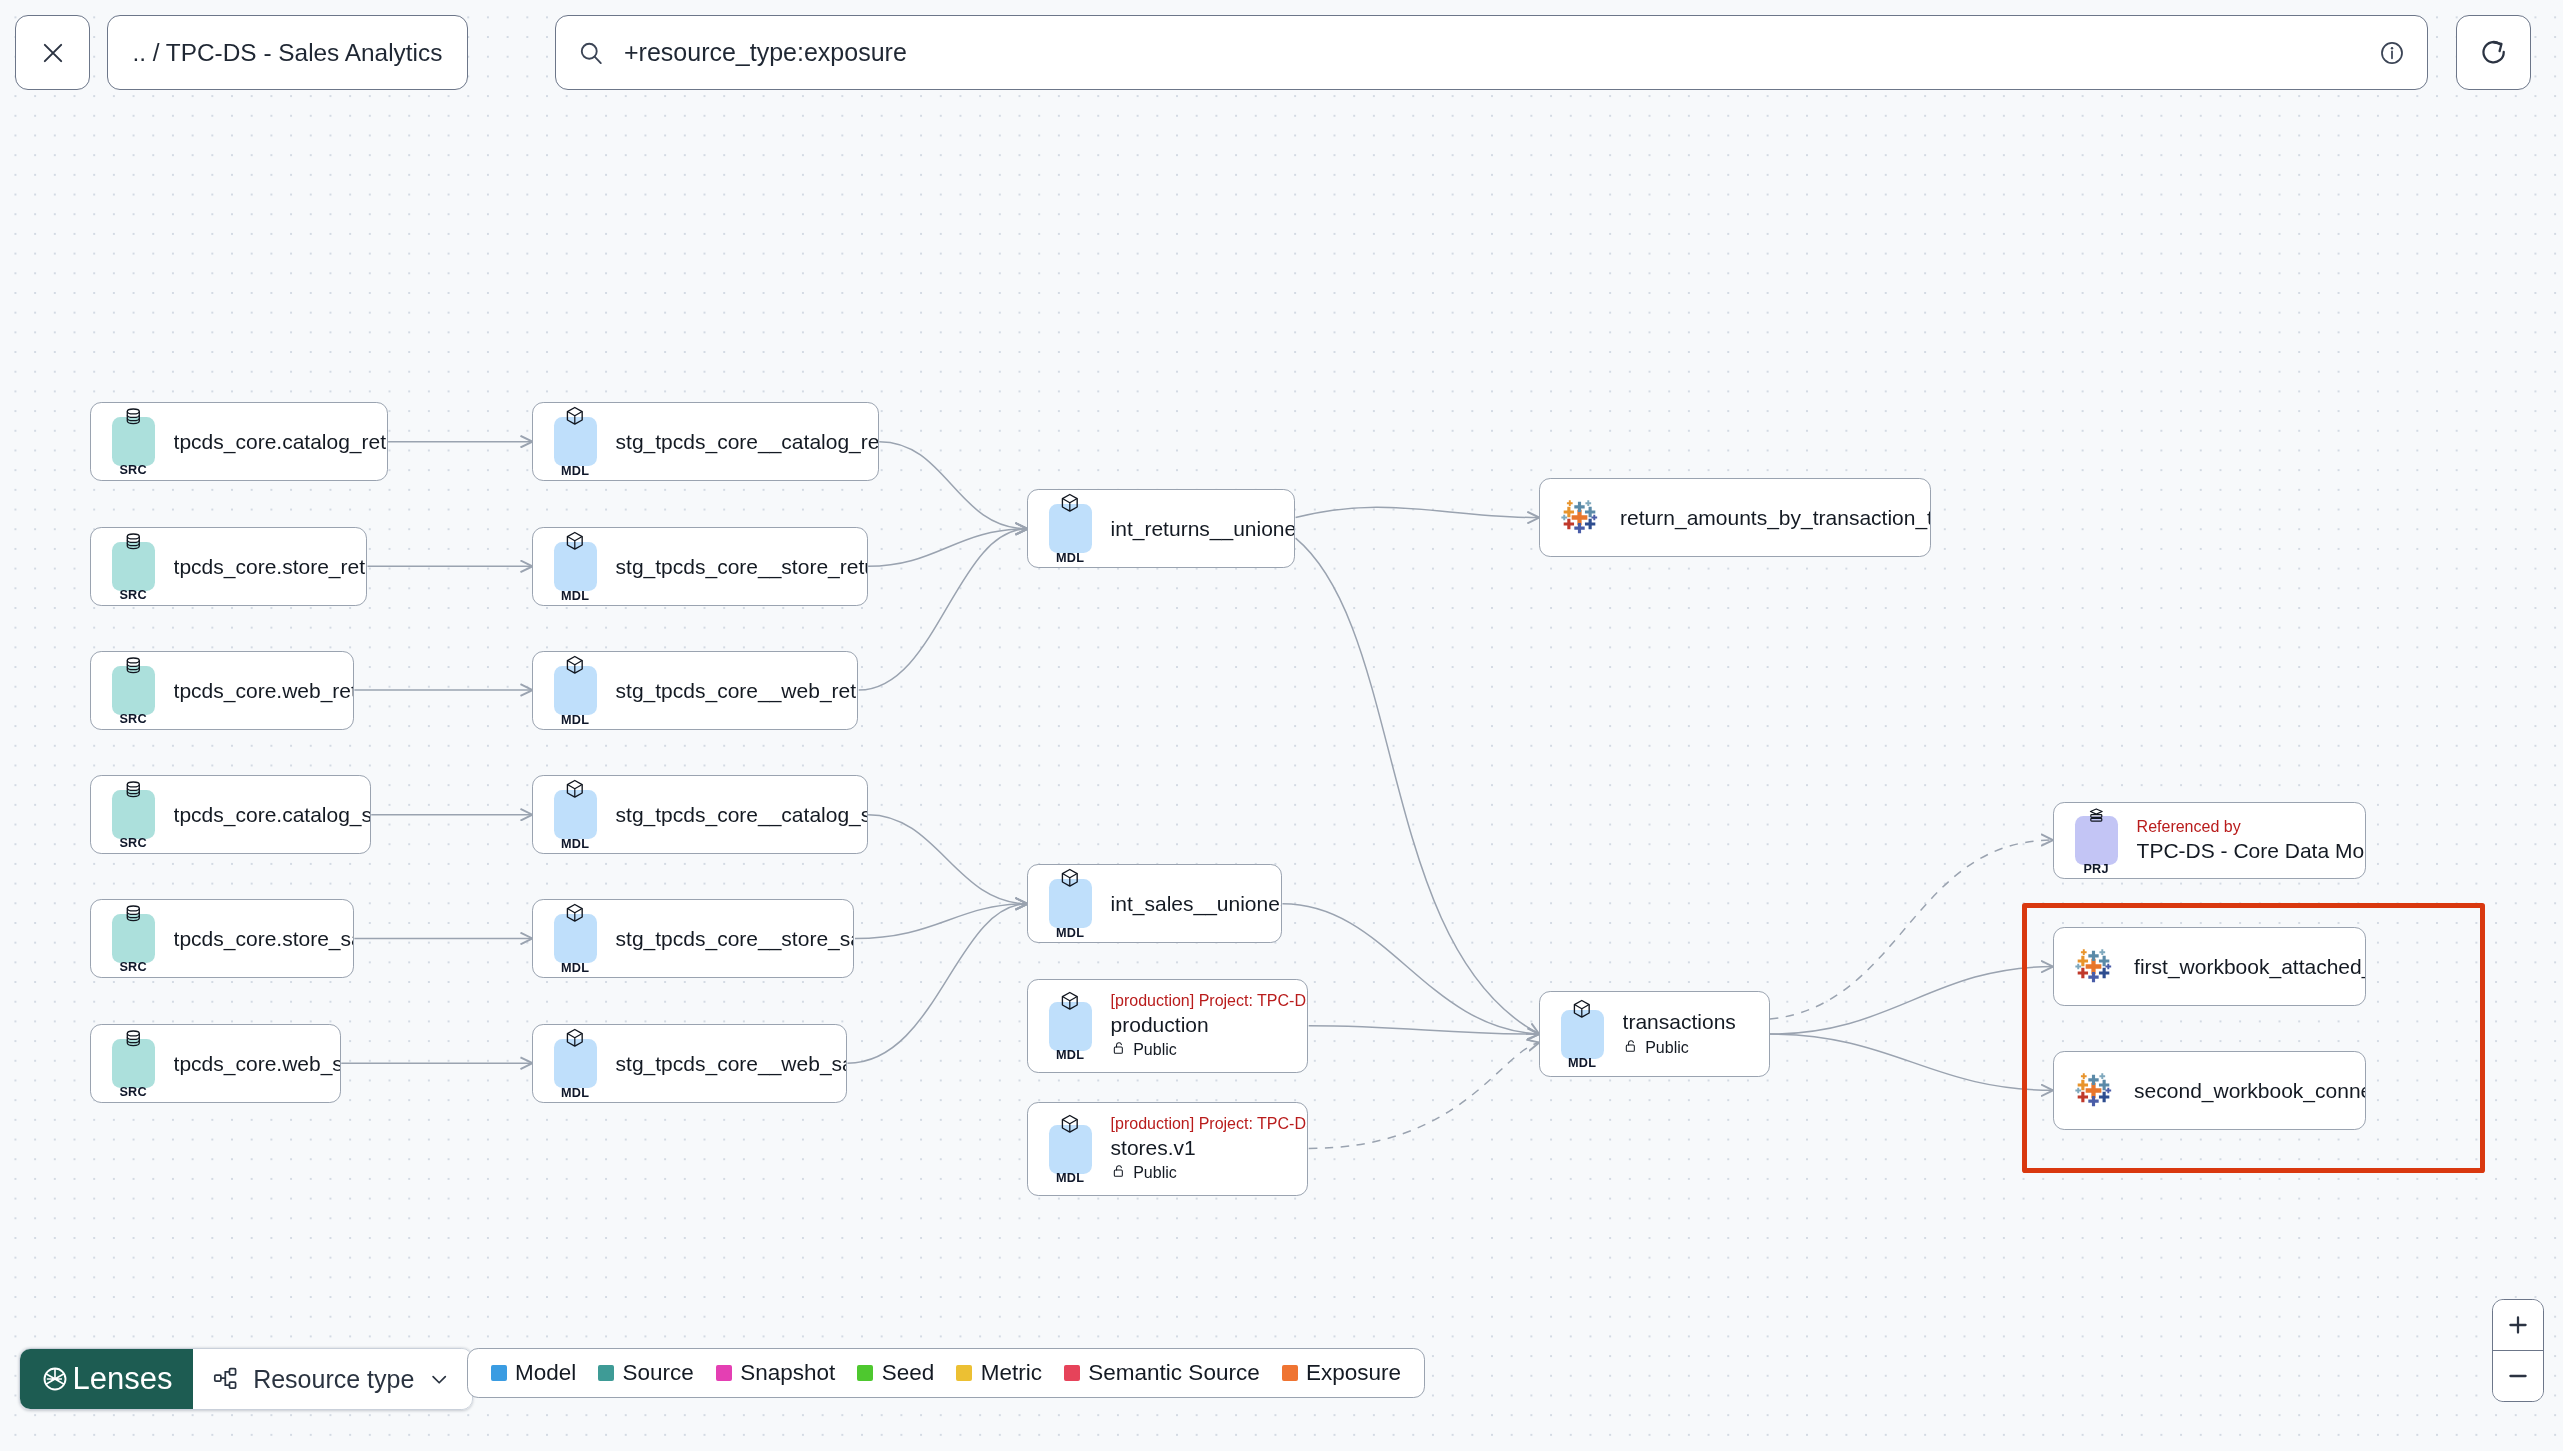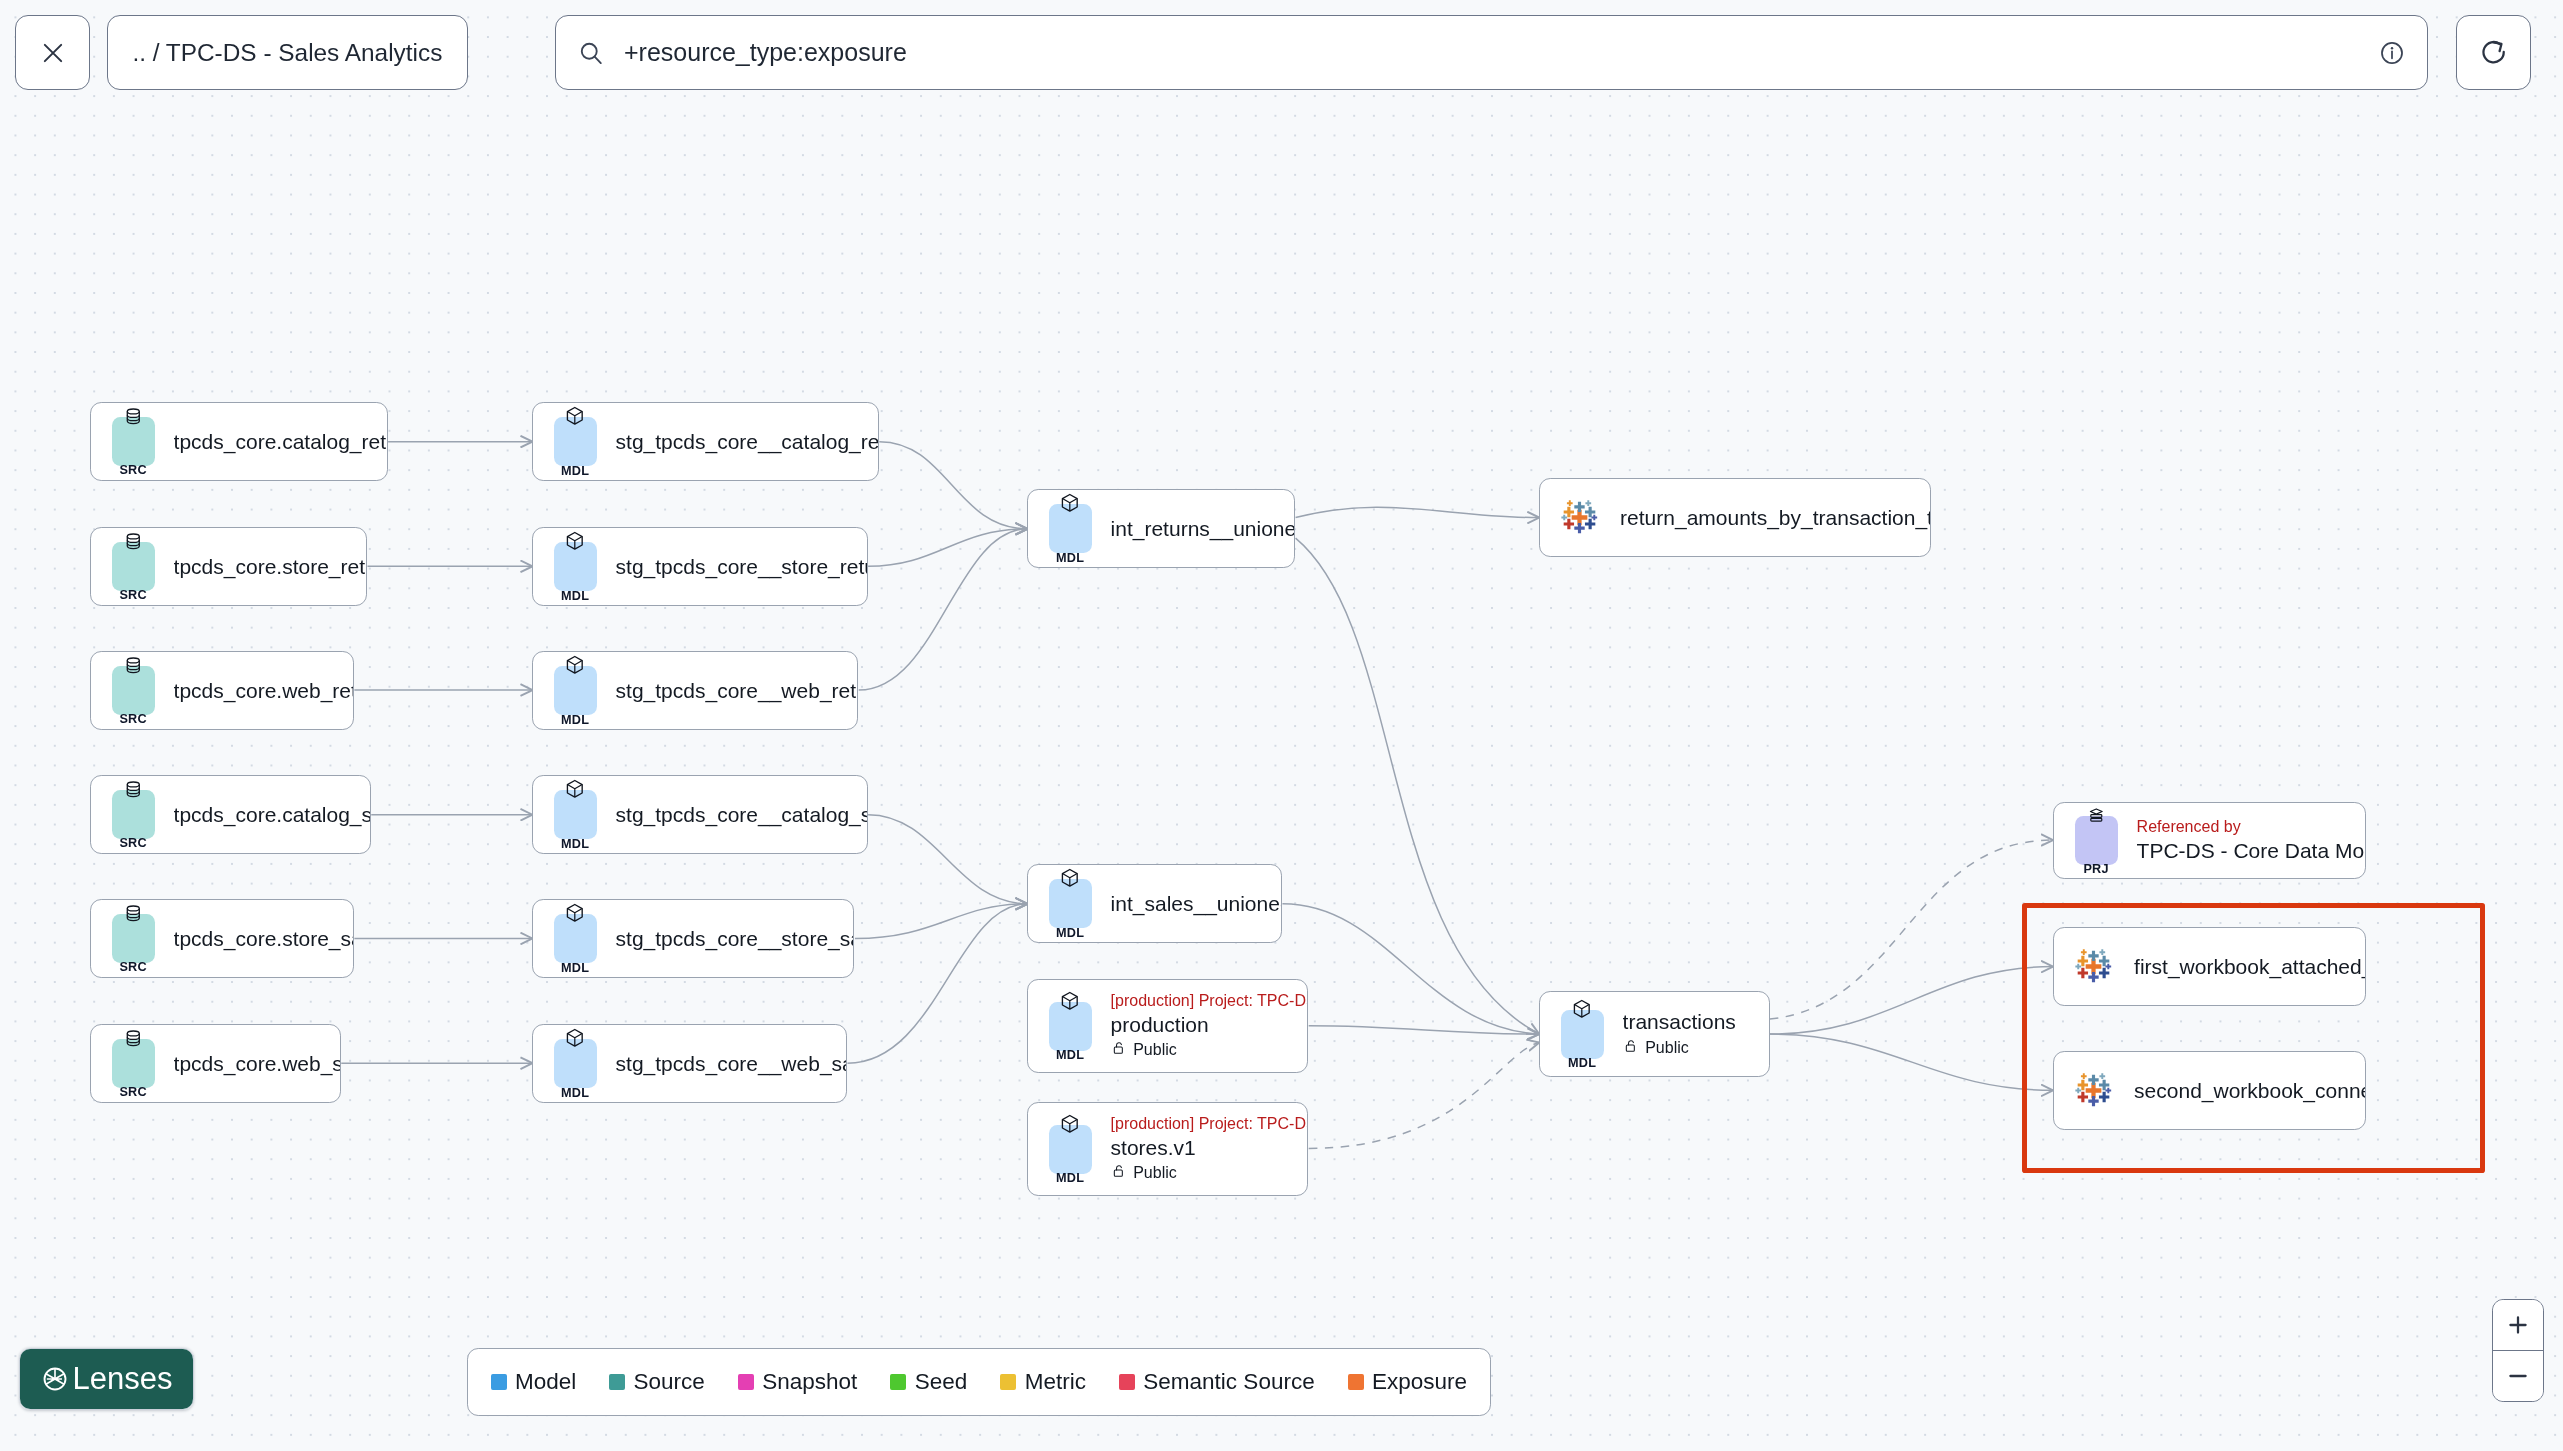--- a/index.html
+++ b/index.html
@@ -83,23 +83,23 @@
   }
   .lenses-left {
     background:#1d5c52; color:#fff; display:flex; align-items:center; gap:4px;
     padding:0 20.6px; font-size:31px; cursor:pointer;
   }
   .lenses-right {
     background:#fff; display:flex; align-items:center; gap:13px;
     padding:0 20.6px 0 19px; font-size:25px; color:#2a3340; cursor:pointer;
   }
   .legend {
-    position:absolute; left:467px; top:1348px; height:68px;
+    position:absolute; left:467px; top:1348px; height:50px;
     background:#fff; border:1.4px solid #9aa3b0; border-radius:11.2px;
-    display:flex; align-items:center; gap:33px; padding:0 22.5px;
+    display:flex; align-items:center; gap:22px; padding:0 22.5px;
   }
   .legend-item { display:flex; align-items:center; gap:8.4px; font-size:22.5px; color:#141a23; white-space:nowrap; }
   .legend-swatch { width:16px; height:16px; border-radius:1.9px; flex:0 0 auto; }
 
   .zoomctl {
     position:absolute; left:2492px; top:1299px; width:52px; height:103px;
     background:#fff; border:1.5px solid #6c7689; border-radius:11.2px;
     display:flex; flex-direction:column; overflow:hidden;
   }
   .zoomctl button {
@@ -512,20 +512,32 @@
   </div>
 
   <div class="lenses-group">
     <div class="lenses-left">
       <svg width="28" height="28" viewBox="0 0 24 24">
         <circle cx="12" cy="12" r="9" stroke="#fff" stroke-width="1.6" fill="none"></circle>
         <path d="M12 3 L12 12 M19.8 16.5 L12 12 M4.2 16.5 L12 12 M4.2 7.5 L15.6 14 M19.8 7.5 L8.4 14 M5 12 L18 12" stroke="#fff" stroke-width="1.4" fill="none"></path>
       </svg>
       <span>Lenses</span>
     </div>
+    <div class="lenses-right">
+      <svg width="28" height="28" viewBox="0 0 24 24">
+        <rect x="2.4" y="8.6" width="5.2" height="5.2" rx="1" stroke="#2a3340" stroke-width="1.5" fill="none"></rect>
+        <rect x="15" y="3.2" width="5.2" height="5.2" rx="1" stroke="#2a3340" stroke-width="1.5" fill="none"></rect>
+        <rect x="15" y="14.6" width="5.2" height="5.2" rx="1" stroke="#2a3340" stroke-width="1.5" fill="none"></rect>
+        <path d="M7.6 11.2 H11.4 V5.8 H15 M11.4 11.2 V17.2 H15" stroke="#2a3340" stroke-width="1.5" fill="none"></path>
+      </svg>
+      <span>Resource type</span>
+      <svg width="24.4" height="24.4" viewBox="0 0 24 24">
+        <path d="M6 9.5 L12 15.5 L18 9.5" stroke="#2a3340" stroke-width="1.7" fill="none" stroke-linecap="round" stroke-linejoin="round"></path>
+      </svg>
+    </div>
   </div>
 
   <div class="legend" id="legend">
       <div class="legend-item">
         <span class="legend-swatch" style="background:#3a9ce2"></span>
         <span>Model</span>
       </div>
       <div class="legend-item">
         <span class="legend-swatch" style="background:#3e9b96"></span>
         <span>Source</span>

